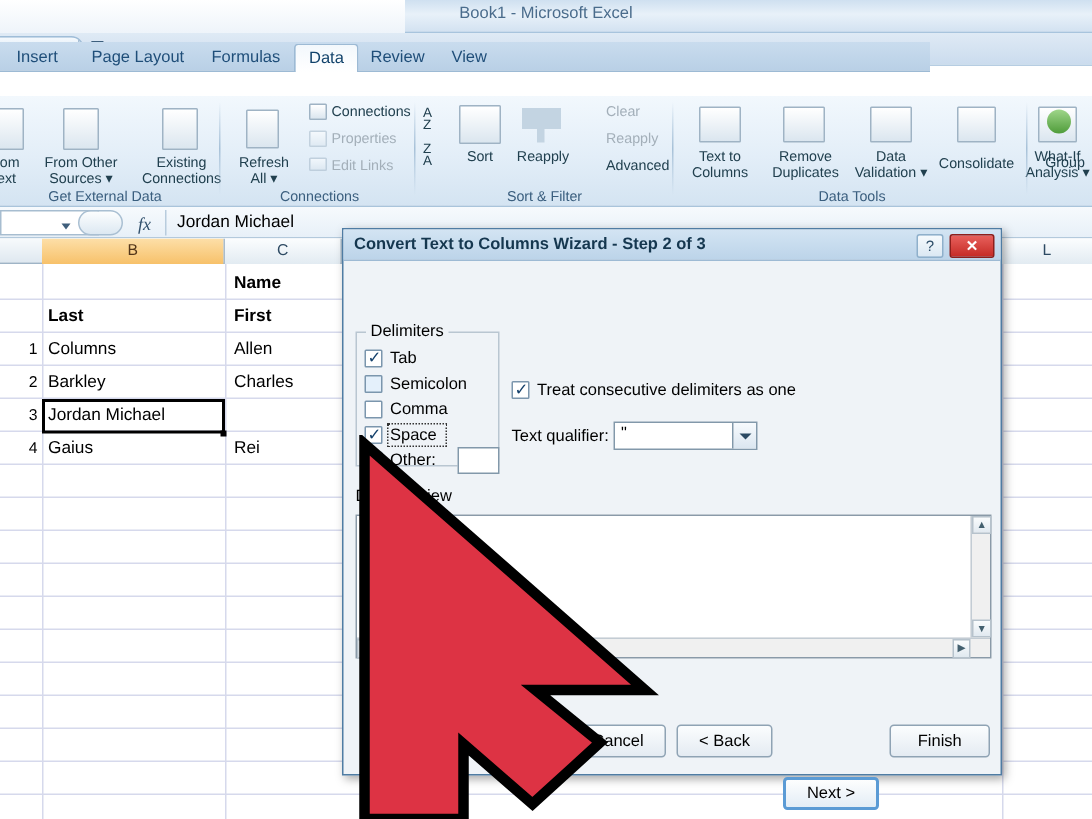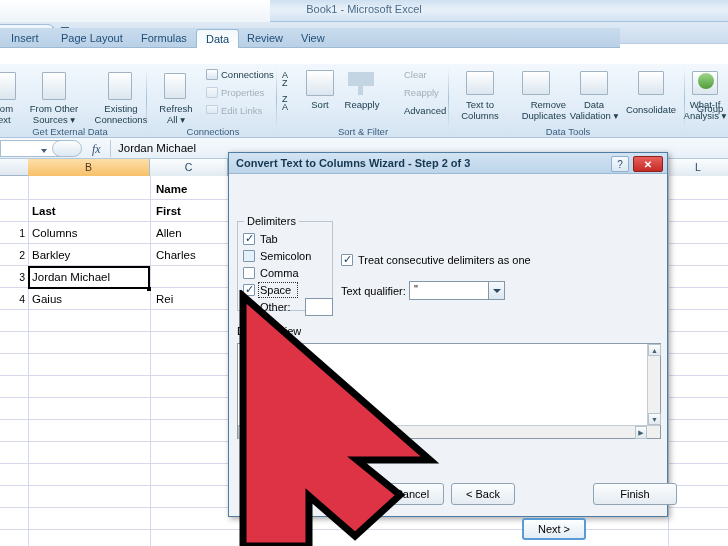--- a/index.html
+++ b/index.html
@@ -359,21 +359,21 @@
 
       <div class="rgroup-label">Sort &amp; Filter</div>
       <div class="rgroup-div" style="left:170px;"></div>
     </div>
 
     <div class="rgroup" style="left:452px;width:232px;">
       <div class="ico ico-doc" style="left:14px;top:7px;width:28px;height:24px;"></div>
       <div class="rbtn-big" style="left:0px;top:36px;width:56px;">Text to<br>Columns</div>
 
       <div class="ico ico-doc" style="left:70px;top:7px;width:28px;height:24px;"></div>
-      <div class="rbtn-big" style="left:56px;top:36px;width:58px;text-align:right;">Remove<br>Duplicates</div>
+      <div class="rbtn-big" style="left:56px;top:36px;width:58px;">Remove<br>Duplicates</div>
 
       <div class="ico ico-doc" style="left:128px;top:7px;width:28px;height:24px;"></div>
       <div class="rbtn-big" style="left:114px;top:36px;width:56px;">Data<br>Validation ▾</div>
 
       <div class="ico ico-doc" style="left:186px;top:7px;width:26px;height:24px;"></div>
       <div class="rbtn-big" style="left:170px;top:41px;width:58px;">Consolidate</div>
 
       <div class="ico ico-doc" style="left:240px;top:7px;width:26px;height:24px;"></div>
       <div class="rbtn-big" style="left:226px;top:36px;width:54px;">What-If<br>Analysis ▾</div>
 
@@ -497,21 +497,21 @@
       </div>
       <div class="scroll-h">
         <div class="sbtn" style="left:0;top:0;width:12px;height:13px;line-height:12px;">◀</div>
         <div class="sbtn" style="right:13px;top:0;width:12px;height:13px;line-height:12px;">▶</div>
       </div>
     </div>
 
     <div class="dlg-btn" style="left:151px;top:330px;width:64px;">Cancel</div>
     <div class="dlg-btn" style="left:222px;top:330px;width:64px;">&lt; Back</div>
     <div class="dlg-btn default" style="left:293px;top:330px;width:64px;">Next &gt;</div>
-    <div class="dlg-btn" style="left:364px;top:330px;width:84px;text-align:center;">Finish</div>
+    <div class="dlg-btn" style="left:364px;top:330px;width:67px;text-align:center;">Finish</div>
 
   </div>
 
   <svg class="arrow-svg" width="220" height="256" viewBox="0 0 220 256">
     <polygon points="18,6 18,256 84,256 84,206 130,246 175,205 132,170 205,170" fill="#dd3344" stroke="#000000" stroke-width="7" stroke-linejoin="miter" transform="translate(0,0)"></polygon>
   </svg>
 
 </div>
 
 </body></html>

